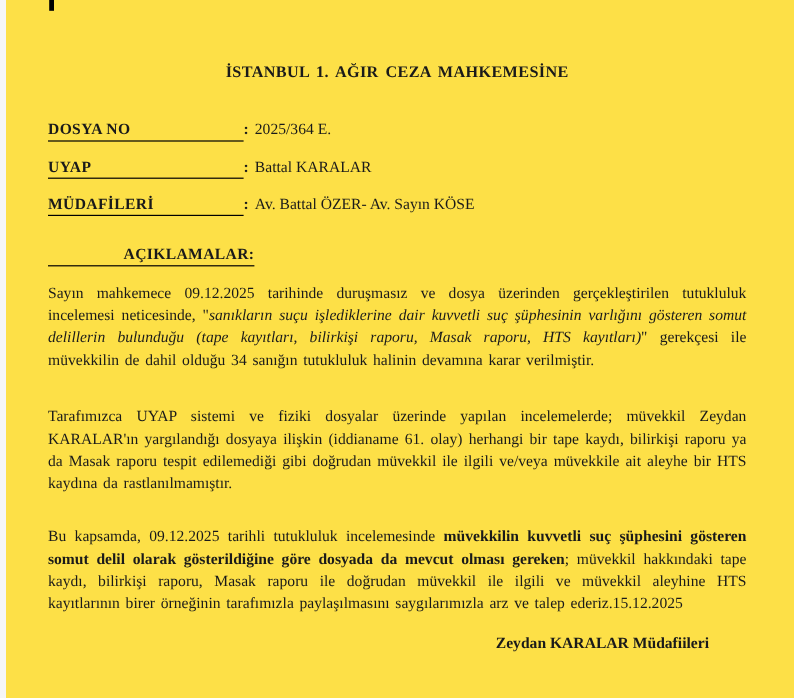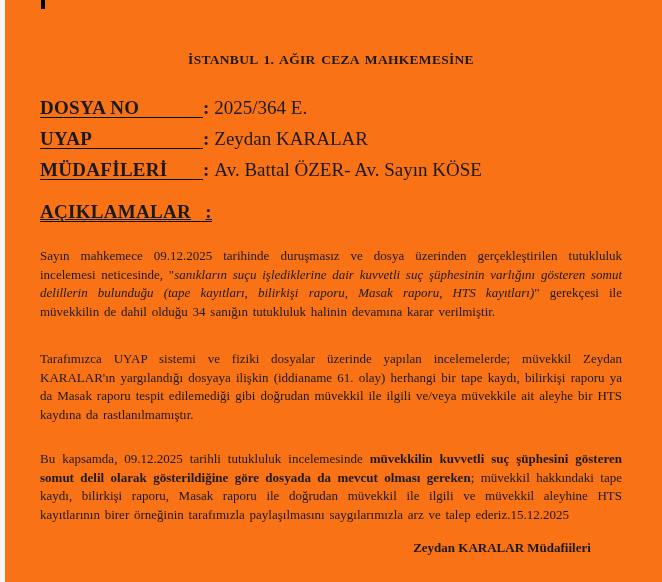--- a/index.html
+++ b/index.html
@@ -4,21 +4,21 @@
 <style>
   html, body {
     margin: 0;
     padding: 0;
     background: #ffffff;
   }
   .page {
     position: relative;
     width: 662px;
     height: 582px;
-    background: #f97316;
+    background: #fde047;
     font-family: "Liberation Serif", serif;
     color: #1a1a1a;
     overflow: hidden;
   }
   .scan-edge {
     position: absolute;
     left: 0; top: 0;
     width: 5px; height: 100%;
     background: #f6f6f6;
   }
@@ -37,62 +37,61 @@
   .title {
     margin: 52px 0 0 0;
     font-size: 13.5px;
     font-weight: bold;
     text-align: center;
     letter-spacing: 0.3px;
     word-spacing: 2px;
   }
   .field-row {
     margin: 12px 0 0 0;
-    font-size: 19px;
+    font-size: 13px;
     line-height: 18px;
   }
   .field-row.first {
     margin-top: 31px;
   }
   .flabel {
     display: inline-block;
     width: 163px;
     font-weight: bold;
     border-bottom: 1.4px solid #000;
     letter-spacing: 0.3px;
   }
   .flabel-wide {
     display: inline-flex;
-    justify-content: space-between;
+    justify-content: flex-end;
     width: 172px;
     font-weight: bold;
     border-bottom: 1.4px solid #000;
     letter-spacing: 0.3px;
-    text-decoration: underline;
   }
   .colon {
     font-weight: bold;
   }
   .fvalue {
     padding-left: 5px;
   }
   .konu-row {
     text-align: justify;
   }
   .acik-row {
     margin-top: 23px;
   }
   .body-para {
     margin: 0;
     font-size: 13px;
     line-height: 18.5px;
     text-align: justify;
     word-spacing: 1.5px;
   }
-  .para-1 { margin-top: 25px; }
+  .para-1 { margin-top: 13px; }
   .para-2 { margin-top: 29px; }
   .para-3 { margin-top: 26px; }
   .italic { font-style: italic; }
   .bold   { font-weight: bold; }
   .signature {
     margin: 15px -10px 0 auto;
     width: 260px;
     text-align: center;
     font-size: 13px;
     font-weight: bold;
@@ -109,21 +108,21 @@
 
   <div class="content">
 
     <h1 class="title">İSTANBUL 1. AĞIR CEZA MAHKEMESİNE</h1>
 
     <p class="field-row first">
       <span class="flabel">DOSYA NO</span><span class="colon">:</span><span class="fvalue">2025/364 E.</span>
     </p>
 
     <p class="field-row">
-      <span class="flabel">UYAP</span><span class="colon">:</span><span class="fvalue">Zeydan KARALAR</span>
+      <span class="flabel">UYAP</span><span class="colon">:</span><span class="fvalue">Battal KARALAR</span>
     </p>
 
     <p class="field-row">
       <span class="flabel">MÜDAFİLERİ</span><span class="colon">:</span><span class="fvalue">Av. Battal ÖZER- Av. Sayın KÖSE</span>
     </p>
 
 
     <p class="field-row acik-row">
       <span class="flabel-wide">
           <span>AÇIKLAMALAR</span>

